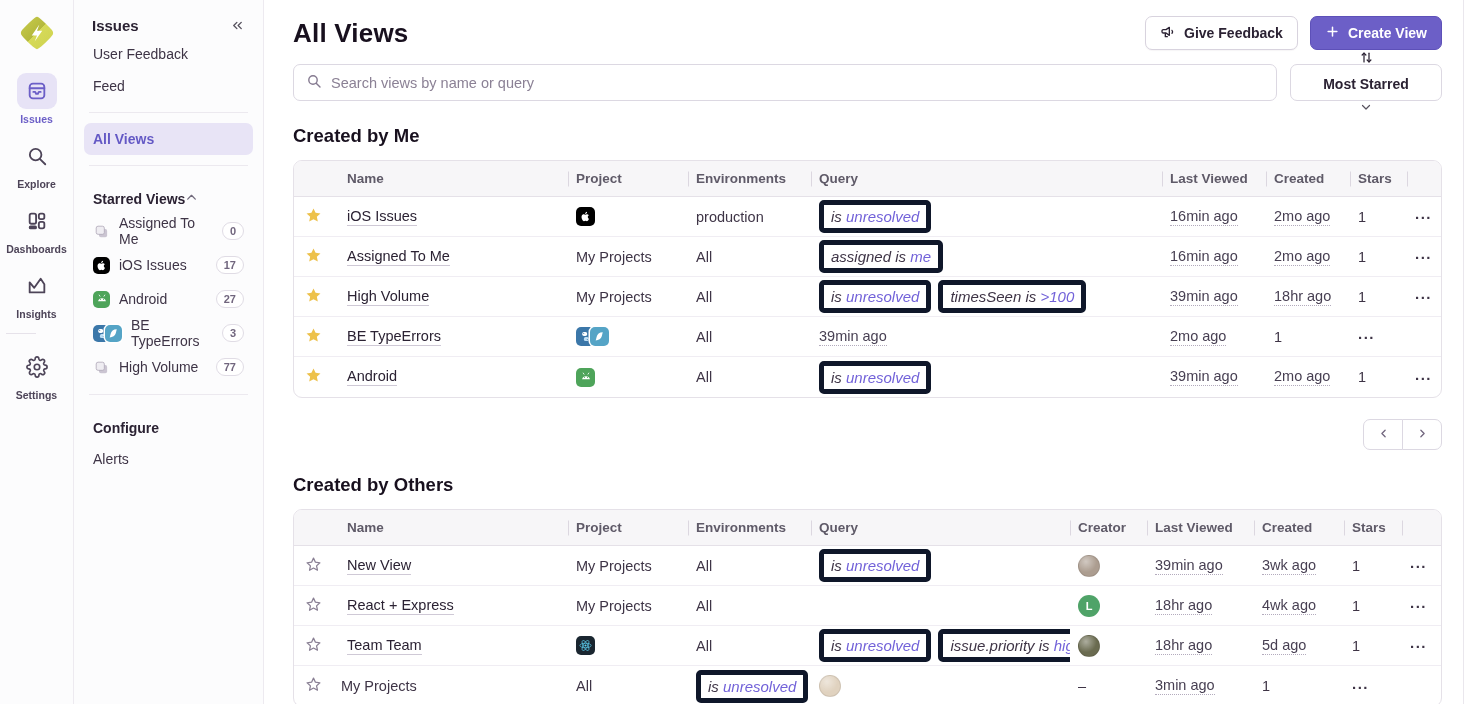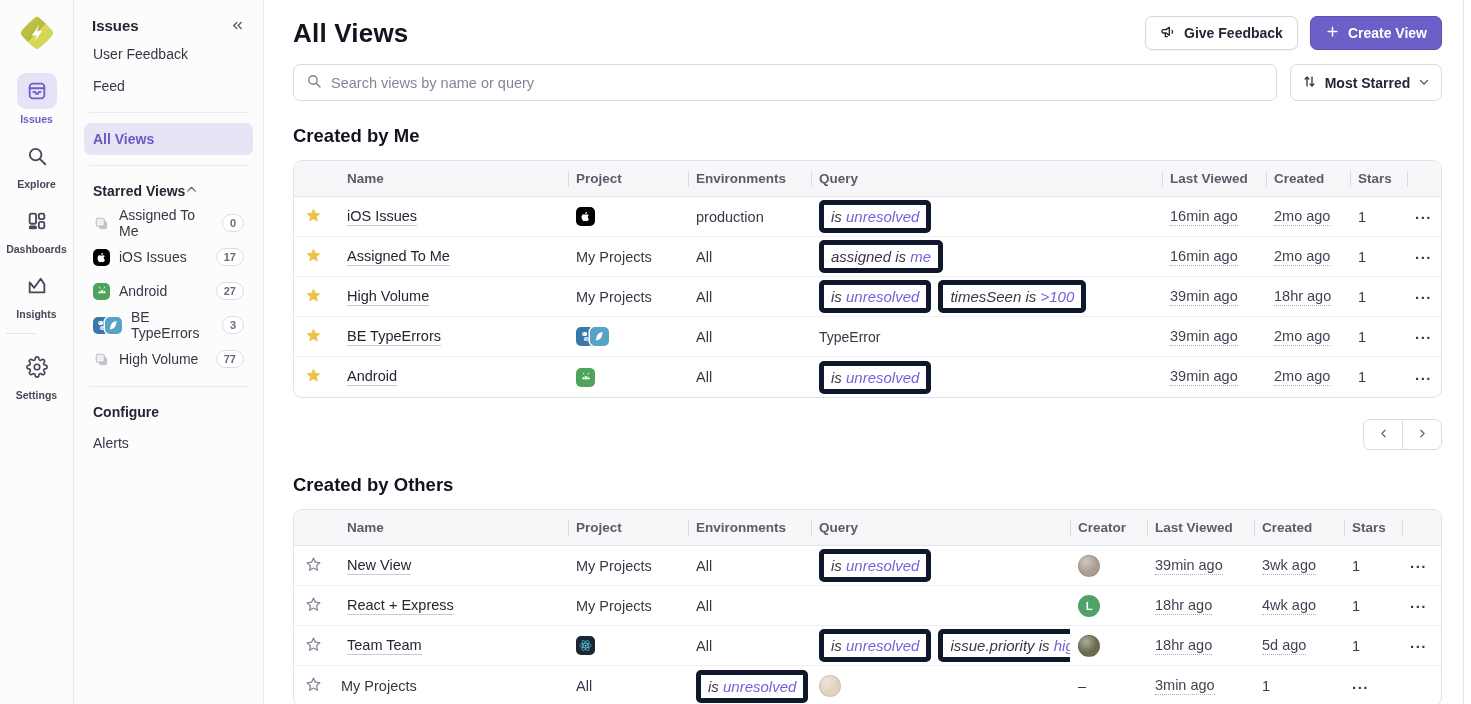--- a/index.html
+++ b/index.html
@@ -18,21 +18,21 @@
   .rail-divider { width:30px; border:0; border-top:1px solid #E6E2EA; margin:3px 0 15px; }
 
   
   .panel { width:190px; background:#FCFCFD; border-right:1px solid #EDEAF0; padding:12px 10px; flex-shrink:0; }
   .panel-title-row { display:flex; align-items:center; justify-content:space-between; padding:0 8px 0 8px; height:26px; }
   .panel-title { font-size:15px; font-weight:700; color:#2B2233; }
   .collapse-btn { color:#57525E; cursor:pointer; display:grid; place-items:center; }
   .side-hr { border:0; border-top:1px solid #ECE9EF; margin:10px 5px; }
   .side-item { height:32px; display:flex; align-items:center; gap:8px; padding:0 9px; border-radius:7px; font-size:14px; color:#3E3446; cursor:pointer; }
   .side-item.active { background:#E8E4F6; color:#6459C5; font-weight:700; }
-  .side-header { height:30px; display:flex; align-items:center; justify-content:flex-start; padding:0 9px; font-size:14px; font-weight:700; color:#2B2233; margin-top:2px; }
+  .side-header { height:30px; display:flex; align-items:center; justify-content:flex-start; padding:0 9px; font-size:14px; font-weight:700; color:#2B2233; margin-top:18px; }
   .side-header .chev { color:#716A7C; cursor:pointer; }
   .starred-item { height:34px; display:flex; align-items:center; gap:9px; padding:0 9px; border-radius:7px; font-size:14px; color:#3E3446; cursor:pointer; }
   .badge { margin-left:auto; font-size:11px; font-weight:700; color:#71667E; border:1px solid #E0DCE5; background:#fff; border-radius:10px; padding:2px 7px; min-width:22px; text-align:center; }
 
   
   .pi { border-radius:5px; display:inline-grid; place-items:center; flex-shrink:0; }
   .pi svg { display:block; }
   .pi-16 { width:17px; height:17px; }
   .pi-18 { width:19px; height:19px; }
   .pi-apple { background:#000; }
@@ -51,21 +51,21 @@
   .page-title { font-size:26px; font-weight:700; color:#18101E; letter-spacing:.2px; }
   .header-actions { display:flex; gap:12px; }
   .btn { height:34px; border-radius:7px; display:inline-flex; align-items:center; gap:8px; padding:0 14px; font-size:14px; font-weight:700; cursor:pointer; border:1px solid transparent; font-family:inherit; }
   .btn-secondary { background:#fff; border-color:#D8D3DE; color:#2B2233; box-shadow:0 1px 1px rgba(40,30,60,.04); }
   .btn-primary { background:#6C5FC7; border-color:#5D50B8; color:#fff; }
 
   .toolbar { display:flex; gap:13px; margin-top:14px; }
   .search-box { flex:1; height:37px; border:1px solid #DCD8E2; border-radius:7px; display:flex; align-items:center; gap:9px; padding:0 12px; background:#fff; color:#857A90; }
   .search-box input { border:0; outline:0; flex:1; font-size:14.5px; color:#3E3446; background:transparent; font-family:inherit; }
   .search-box input::placeholder { color:#8B8195; }
-  .sort-btn { width:152px; height:37px; border:1px solid #DCD8E2; border-radius:7px; background:#fff; display:flex; align-items:center; justify-content:center; gap:8px; font-size:14px; font-weight:700; color:#2B2233; cursor:pointer; font-family:inherit; }
+  .sort-btn { width:152px; height:37px; border:1px solid #DCD8E2; border-radius:7px; background:#fff; display:flex; align-items:center; justify-content:center; gap:8px; font-size:14px; font-weight:700; color:#2B2233; cursor:pointer; font-family:inherit;flex-direction:column; }
   .sort-btn .chev-dn { color:#57525E; }
 
   .section-title { font-size:18.5px; font-weight:700; color:#18101E; margin:24px 0 13px; }
 
   .vtable { border:1px solid #E5E1E8; border-radius:9px; overflow:hidden; background:#fff; }
   .thead, .trow { display:grid; align-items:center; }
   .t-mine .thead, .t-mine .trow { grid-template-columns:39px 235px 120px 123px 1fr 104px 84px 57px 34px; }
   .t-others .thead, .t-others .trow { grid-template-columns:39px 235px 120px 123px 1fr 77px 107px 90px 58px 39px; }
   .thead { height:36px; background:#F7F6F8; border-bottom:1px solid #E5E1E8; font-size:13.5px; font-weight:700; color:#5F5A68; }
   .th { padding-left:8px; position:relative; white-space:nowrap; }
@@ -446,23 +446,20 @@
                   </svg>
                 </span>
                 <span class="pi pi-18 pi-falcon">
                   <svg width="13" height="13" viewBox="0 0 24 24" fill="#fff">
                     <path d="M18 4c-6.5 0-10 3.2-11.2 8.6L5 19.5c5.6-1.2 9.8-2.6 11.2-8L18 4z"></path>
                   </svg>
                 </span>
               </span>
             </div>
             <div class="cell">All</div>
-            <div class="cell query-cell">
-              <span class="plain-query">TypeError</span>
-            </div>
             <div class="cell">
               <span class="time">39min ago</span>
             </div>
             <div class="cell">
               <span class="time">2mo ago</span>
             </div>
             <div class="cell">1</div>
             <div class="cell">
               <span class="menu-btn">...</span>
             </div>

